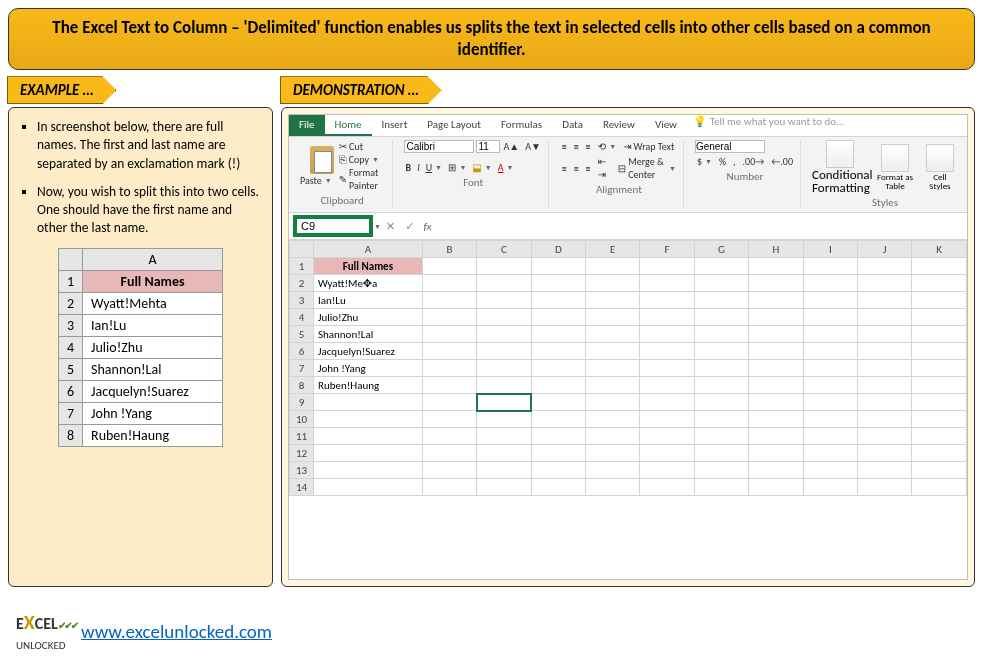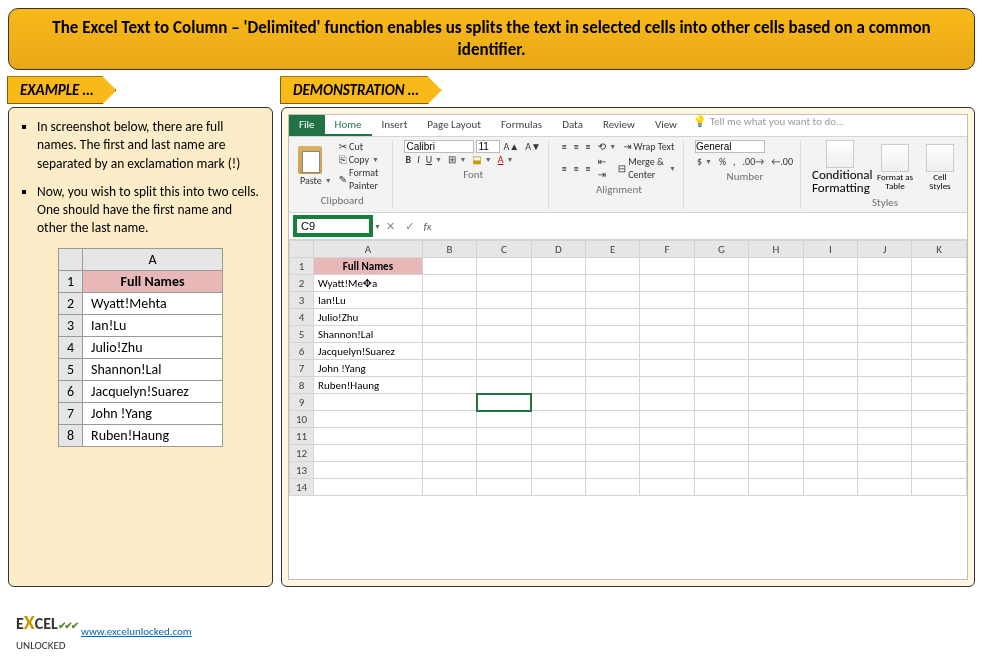--- a/index.html
+++ b/index.html
@@ -93,21 +93,21 @@
 .grid .rowhdr { background: #e6e6e6; text-align: center; color: #444; width: 22px; }
 .grid .title-cell { background: #e8b8b8; font-weight: bold; text-align: center; }
 .grid .selected { outline: 2px solid #217346; outline-offset: -1px; }
 .grid .col-A { width: 100px; }
 .grid .col-other { width: 50px; }
 
 .footer { position: absolute; bottom: 8px; left: 16px; display: flex; align-items: center; gap: 4px; }
 .logo { font-size: 16px; font-weight: bold; color: #333; }
 .logo .x { color: #c49a00; font-size: 20px; }
 .logo .checks { color: #5b8a2f; font-size: 10px; letter-spacing: -2px; }
-.footer a { color: #0563c1; font-size: 11px; text-decoration: underline; }
+.footer a { color: #0563c1; font-size: 19px; text-decoration: underline; }
 
 .bigicon { width: 28px; height: 28px; display: inline-block; border: 1px solid #ccc; background: linear-gradient(#fff,#eee); }
 </style>
 </head>
 <body>
 
 <div class="header-banner">
   <p>The Excel Text to Column – 'Delimited' function enables us splits the text in selected cells into other cells based on a common identifier.</p>
 </div>
 
@@ -174,21 +174,21 @@
           <div class="rtab">Formulas</div>
           <div class="rtab">Data</div>
           <div class="rtab">Review</div>
           <div class="rtab">View</div>
           <div class="tellme"><span class="bulb">💡</span><span>Tell me what you want to do...</span></div>
         </div>
 
         <div class="ribbon">
           <div class="group">
             <div class="grow">
-              <div style="display:flex;flex-direction:column;align-items:flex-start">
+              <div style="display:flex;flex-direction:column;align-items:flex-end">
                 <span class="paste-ic"></span>
                 <span class="btn-sm">
                     <span>Paste</span>
                     <span class="ddarrow">▼</span>
                   </span>
               </div>
               <div style="display:flex;flex-direction:column">
                 <span class="btn-sm">
                     <span>✂</span>
                     <span>Cut</span>
@@ -201,21 +201,21 @@
                 <span class="btn-sm">
                     <span>✎</span>
                     <span>Format Painter</span>
                   </span>
               </div>
             </div>
             <div class="gtitle">Clipboard</div>
           </div>
 
           <div class="group">
-            <div style="display:flex;flex-direction:column;gap:0">
+            <div style="display:flex;flex-direction:column;gap:8px">
               <div class="fontbox">
                 <input class="fontname" value="Calibri" style="">
                 <input class="fontsize" value="11" style="">
                 <span class="btn-sm">A▲</span>
                 <span class="btn-sm">A▼</span>
               </div>
               <div class="fontbox">
                 <span class="btn-sm">
                     <b>B</b>
                   </span>

